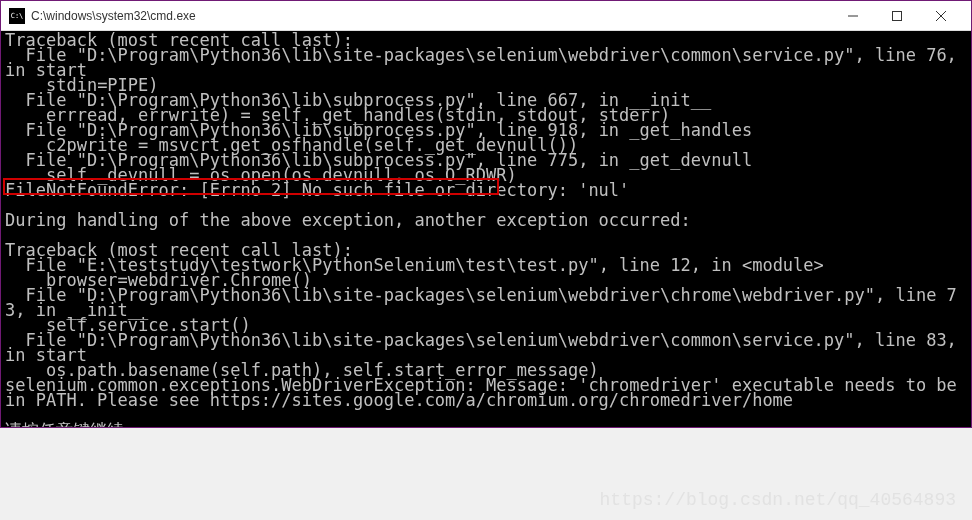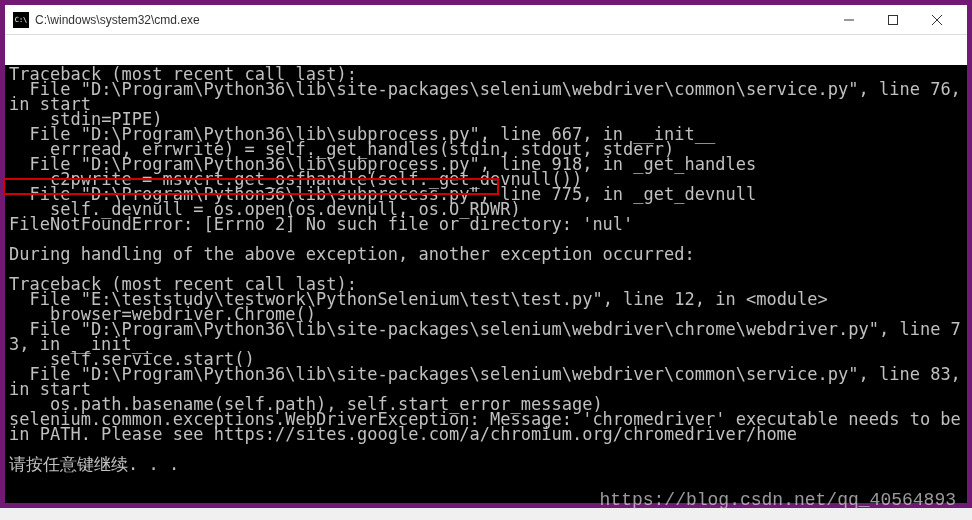--- a/index.html
+++ b/index.html
@@ -1,17 +1,17 @@
 <!DOCTYPE html>
 <html><head>
   <meta charset="utf-8">
   <style>
     * { margin: 0; padding: 0; box-sizing: border-box; }
     body { font-family: sans-serif; background: #f0f0f0; width: 972px; height: 520px; overflow: hidden; position: relative; }
-    .window { width: 972px; height: 508px; background: #fff; border: 5px solid #701a75; display: flex; flex-direction: column; gap: 30px; }
+    .window { width: 972px; height: 428px; background: #fff; border: 1px solid #701a75; display: flex; flex-direction: column; }
     .titlebar { height: 30px; background: #fff; border-bottom: 1px solid #ddd; display: flex; align-items: center; padding: 0 8px; }
     .titlebar-icon { width: 16px; height: 16px; background: #000; margin-right: 6px; display: flex; align-items: center; justify-content: center; }
     .titlebar-icon::after { content: "C:\\"; color: #fff; font-size: 7px; font-family: monospace; }
     .titlebar-text { font-size: 12px; color: #333; flex: 1; }
     .titlebar-controls { display: flex; gap: 0; }
     .titlebar-btn { width: 44px; height: 28px; display: flex; align-items: center; justify-content: center; cursor: pointer; font-size: 14px; color: #333; }
     .terminal { flex: 1; background: #000; color: #c0c0c0; font-family: "NSimSun", "SimSun", "MS Gothic", monospace; font-size: 17px; line-height: 15px; padding: 2px 4px; white-space: pre-wrap; word-break: break-all; overflow: hidden; position: relative; }
     .highlight-box { position: absolute; border: 2px solid #d00000; pointer-events: none; }
     .watermark { position: absolute; bottom: 10px; right: 16px; color: rgba(220,220,220,0.7); font-family: Liberation Mono, monospace; font-size: 18px; }
   </style>

